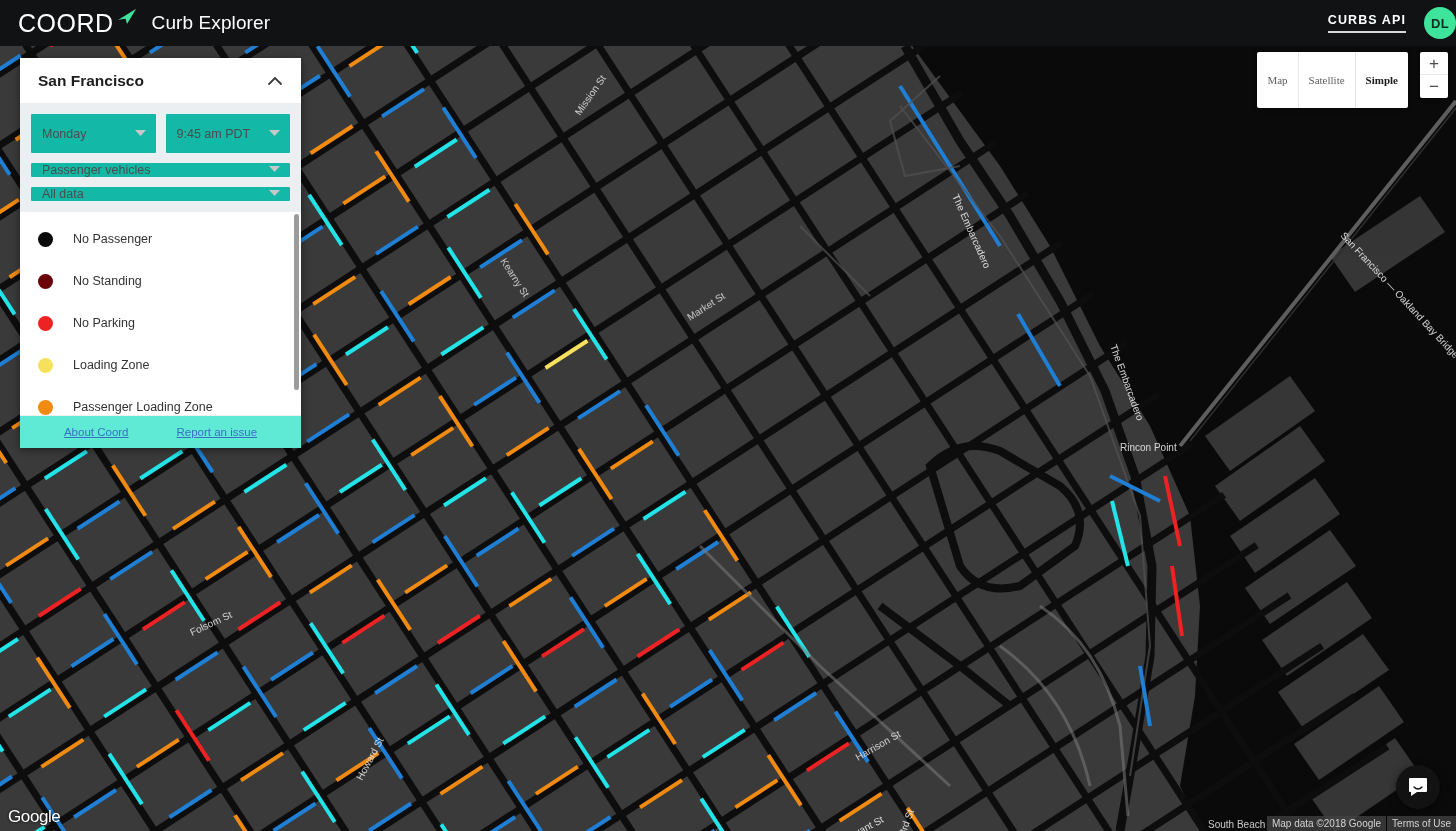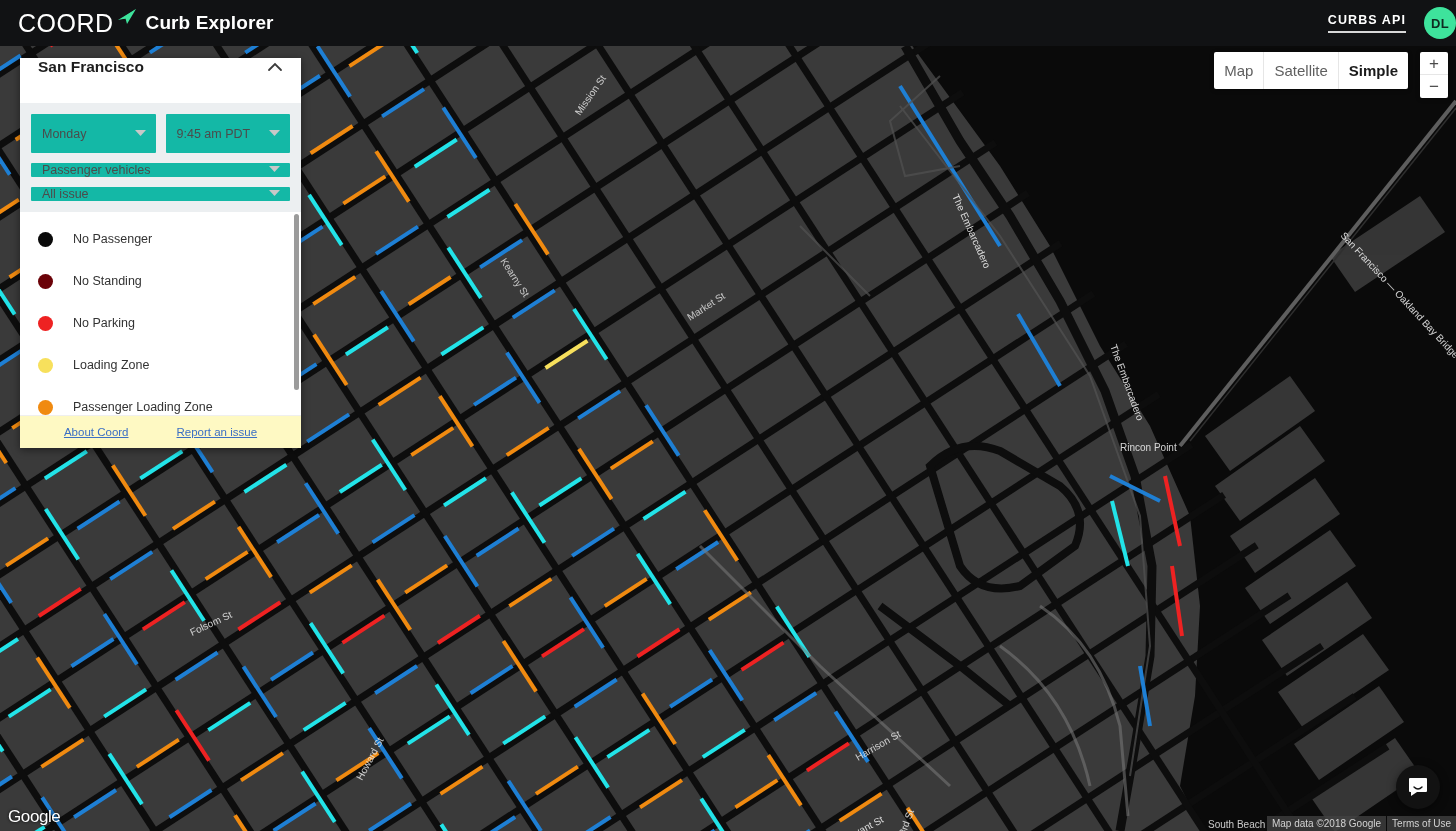--- a/index.html
+++ b/index.html
@@ -19,22 +19,22 @@
     z-index: 60;
     text-align: center;
   }
   .brand { display: flex; align-items: center; margin-left: 18px; }
   .brand-word {
     color: #ffffff; font-size: 25px; letter-spacing: .5px;
     font-weight: 400;
   }
   .brand-arrow { margin-left: 2px; margin-top: -8px; }
   .app-title {
-    color: #ffffff; font-size: 19px; font-weight: bold;
-    margin-left: 8px; letter-spacing: .1px;
+    color: #ffffff; font-size: 19px; font-weight: normal;
+    margin-left: 14px; letter-spacing: .1px;
   }
   .header-right {
     margin-left: auto; display: flex; align-items: center;
     margin-right: 0; gap: 18px;
   }
   .curbs-api {
     color: #ffffff; font-size: 12.5px; font-weight: bold;
     letter-spacing: 1.1px; padding-bottom: 4px;
     border-bottom: 2px solid #d8d8d8;
     cursor: pointer;
@@ -57,24 +57,25 @@
 
   
   .map-type-ctrl {
     position: absolute; top: 6px; right: 48px;
     display: flex; background: #ffffff;
     border-radius: 2px; overflow: hidden;
     box-shadow: 0 1px 4px rgba(0,0,0,.4);
     z-index: 40;
   }
   .map-type-btn {
-    font-size: 15px; color: #5f5f5f;
-    padding: 10px 10px; cursor: pointer;
+    font-size: 11px; color: #5f5f5f;
+    padding: 22px 10px; cursor: pointer;
     border-right: 1px solid #e6e6e6;
     white-space: nowrap;
+    font-family: Liberation Serif, serif;
   }
   .map-type-btn:last-child { border-right: none; }
   .map-type-btn.active { color: #1a1a1a; font-weight: bold; }
 
   .zoom-ctrl {
     position: absolute; top: 6px; right: 8px;
     width: 28px; background: #ffffff;
     border-radius: 2px; box-shadow: 0 1px 4px rgba(0,0,0,.4);
     z-index: 40;
   }
@@ -88,21 +89,21 @@
   
   .panel {
     position: absolute; top: 58px; left: 20px;
     width: 281px;
     z-index: 50;
     box-shadow: 0 2px 8px rgba(0,0,0,.45);
     font-family: "Liberation Sans", sans-serif;
   }
   .panel-head {
     background: #ffffff; height: 45px;
-    display: flex; 
+    display: flex; align-items: center;
     padding: 0 18px;
   }
   .panel-head-title {
     font-size: 15.5px; color: #1d1d1d; font-weight: bold;
   }
   .chev { margin-left: auto; color: #3c3c3c; }
 
   .filters {
     background: #eceff1; padding: 11px 11px 11px 11px;
     display: flex; flex-direction: column; gap: 10px;
@@ -152,21 +153,21 @@
     font-size: 12.5px; color: #333333; margin-left: 20px;
   }
   .zone-scrollbar {
     position: absolute; right: 2px; top: 2px;
     width: 5px; height: 176px;
     background: #9b9b9b; border-radius: 3px;
     cursor: pointer;
   }
 
   .panel-foot {
-    background: #fef9c3; height: 33px;
+    background: #5eead4; height: 33px;
     display: flex; align-items: center; justify-content: center;
     gap: 48px; border-top: 1px solid #efefef;
   }
   .foot-link {
     font-size: 11.5px; color: #3b6fc4;
     text-decoration: underline; cursor: pointer;
   }
 
   
   .google-logo {
@@ -896,21 +897,21 @@
     </div>
     <div class="select">
       <span class="select-label">Passenger vehicles</span>
       <span class="select-caret">
         <svg width="11" height="7" viewBox="0 0 11 7">
             <polygon points="0,0 11,0 5.5,6" fill="#c8c8c8"></polygon>
           </svg>
       </span>
     </div>
     <div class="select">
-      <span class="select-label">All issue</span>
+      <span class="select-label">All data</span>
       <span class="select-caret">
         <svg width="11" height="7" viewBox="0 0 11 7">
             <polygon points="0,0 11,0 5.5,6" fill="#c8c8c8"></polygon>
           </svg>
       </span>
     </div>
   </div>
 
 
   <div class="zones-list">

